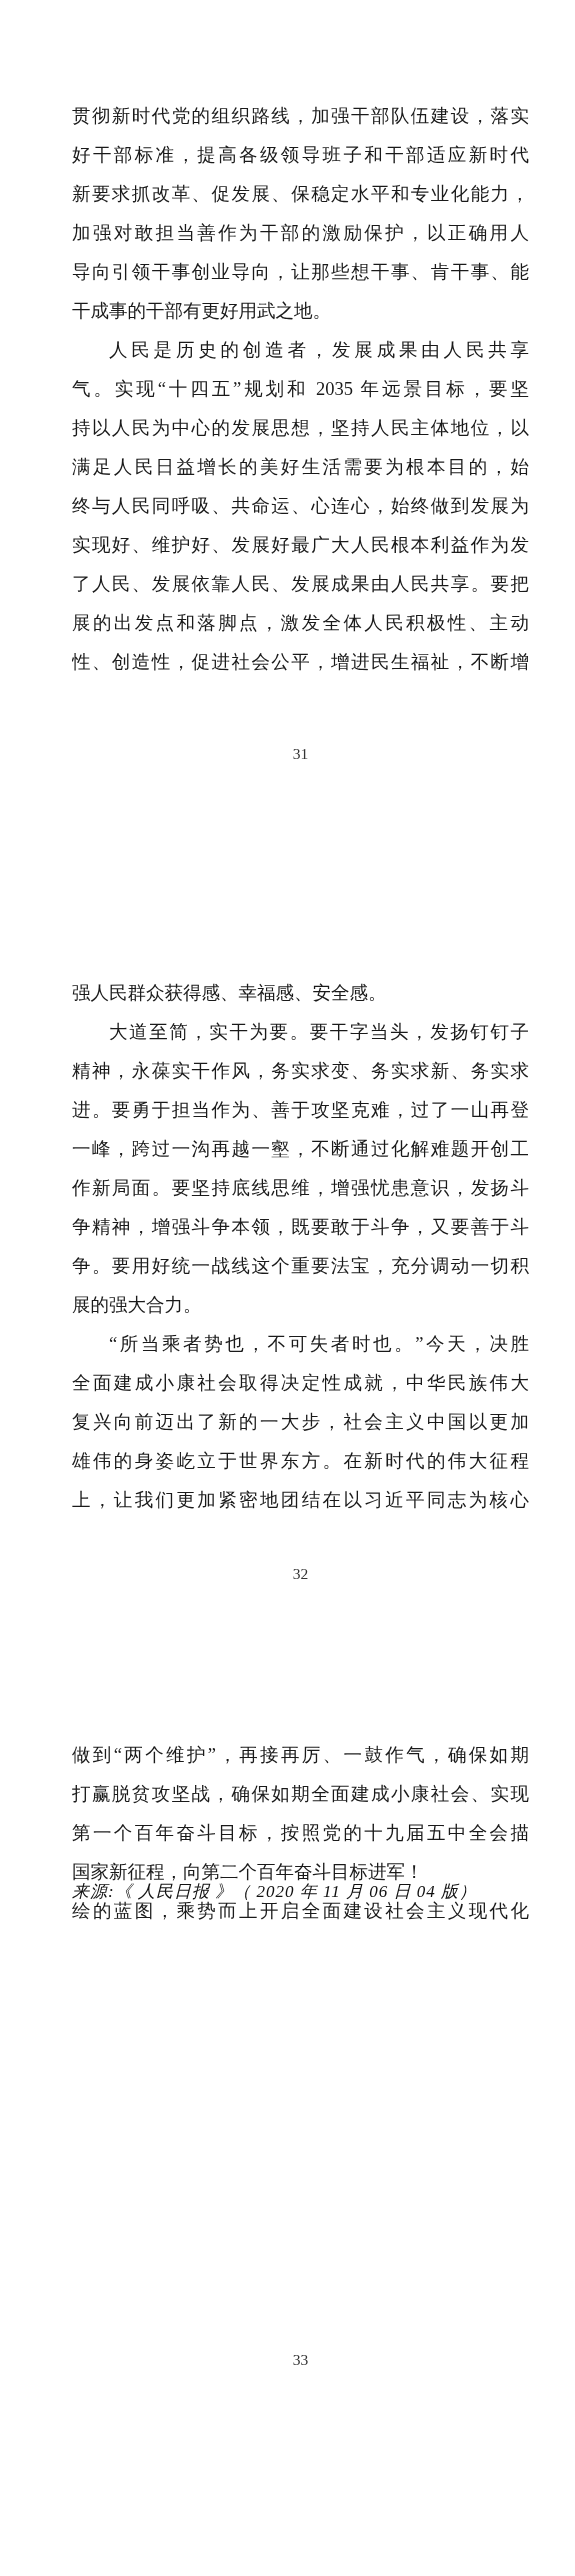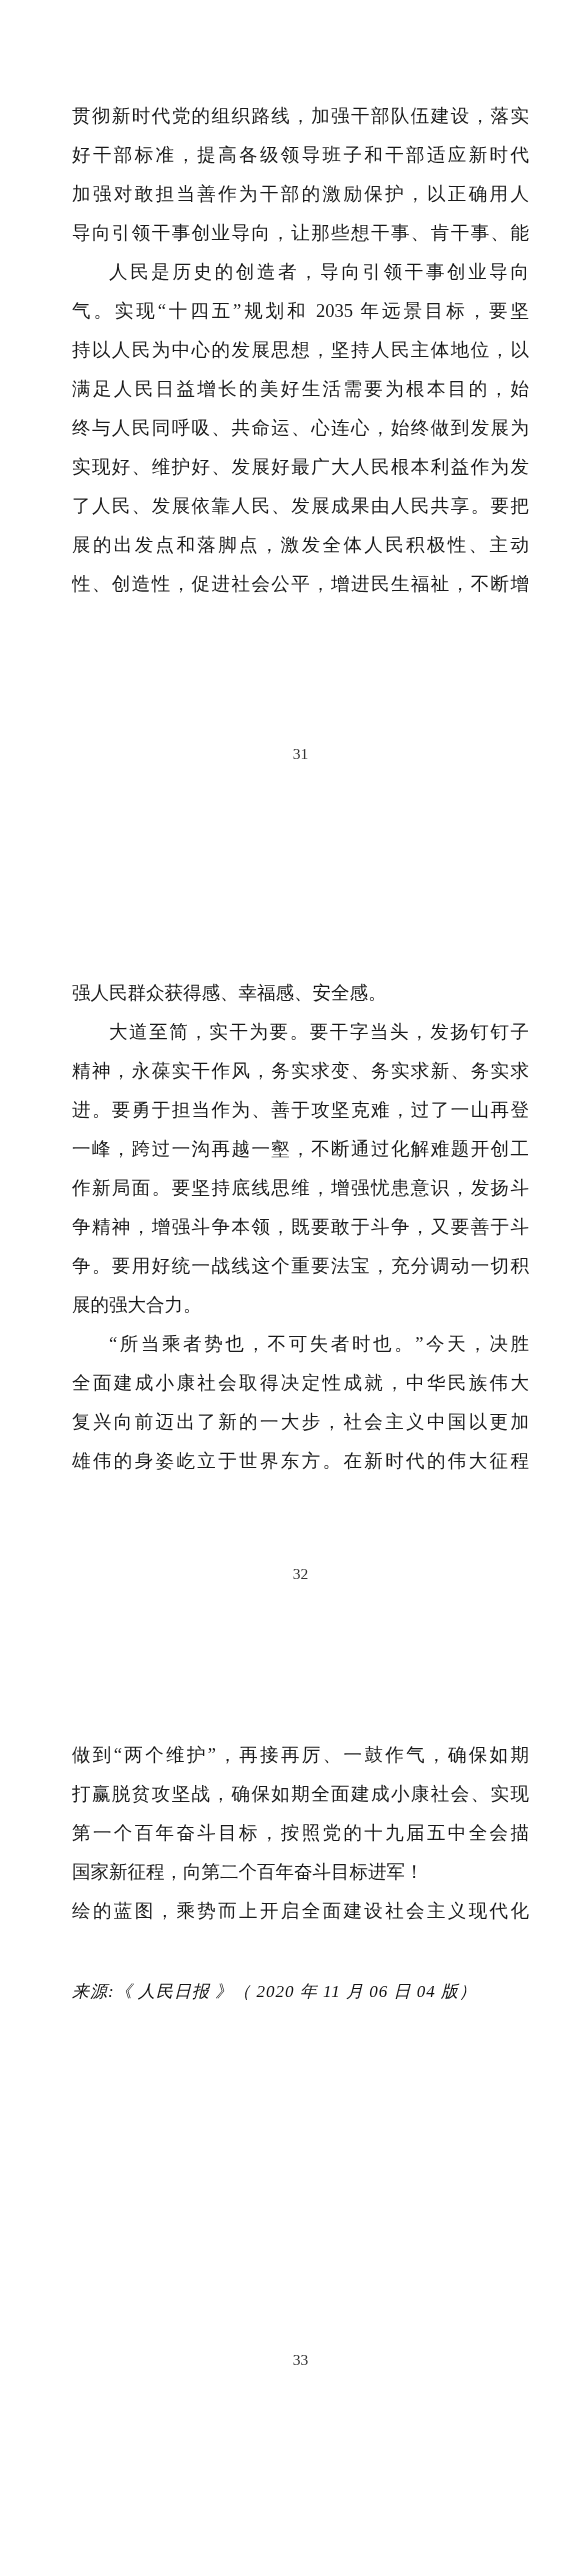--- a/index.html
+++ b/index.html
@@ -51,23 +51,25 @@
   }
 </style>
 </head>
 <body>
 
 <div class="screen">
 
   <div class="text-block" style="top:97px;">
       <div class="line fill">贯彻新时代党的组织路线，加强干部队伍建设，落实</div>
       <div class="line fill">好干部标准，提高各级领导班子和干部适应新时代</div>
+      <div class="line fill">新要求抓改革、促发展、保稳定水平和专业化能力，</div>
       <div class="line fill">加强对敢担当善作为干部的激励保护，以正确用人</div>
       <div class="line fill">导向引领干事创业导向，让那些想干事、肯干事、能</div>
-      <div class="line fill indent">人民是历史的创造者，导向引领干事创业导向</div>
+      <div class="line">干成事的干部有更好用武之地。</div>
+      <div class="line fill indent">人民是历史的创造者，发展成果由人民共享</div>
       <div class="line fill">气。实现“十四五”规划和 2035 年远景目标，要坚</div>
       <div class="line fill">持以人民为中心的发展思想，坚持人民主体地位，以</div>
       <div class="line fill">满足人民日益增长的美好生活需要为根本目的，始</div>
       <div class="line fill">终与人民同呼吸、共命运、心连心，始终做到发展为</div>
       <div class="line fill">实现好、维护好、发展好最广大人民根本利益作为发</div>
       <div class="line fill">了人民、发展依靠人民、发展成果由人民共享。要把</div>
       <div class="line fill">展的出发点和落脚点，激发全体人民积极性、主动</div>
       <div class="line fill">性、创造性，促进社会公平，增进民生福祉，不断增</div>
     </div>
   <div class="page-number" style="top:744px;">31</div>
@@ -79,27 +81,28 @@
       <div class="line fill">进。要勇于担当作为、善于攻坚克难，过了一山再登</div>
       <div class="line fill">一峰，跨过一沟再越一壑，不断通过化解难题开创工</div>
       <div class="line fill">作新局面。要坚持底线思维，增强忧患意识，发扬斗</div>
       <div class="line fill">争精神，增强斗争本领，既要敢于斗争，又要善于斗</div>
       <div class="line fill">争。要用好统一战线这个重要法宝，充分调动一切积</div>
       <div class="line">展的强大合力。</div>
       <div class="line fill indent">“所当乘者势也，不可失者时也。”今天，决胜</div>
       <div class="line fill">全面建成小康社会取得决定性成就，中华民族伟大</div>
       <div class="line fill">复兴向前迈出了新的一大步，社会主义中国以更加</div>
       <div class="line fill">雄伟的身姿屹立于世界东方。在新时代的伟大征程</div>
+      <div class="line fill">上，让我们更加紧密地团结在以习近平同志为核心</div>
     </div>
   <div class="page-number" style="top:1564px;">32</div>
 
   <div class="text-block" style="top:1736px;">
       <div class="line fill">做到“两个维护”，再接再厉、一鼓作气，确保如期</div>
       <div class="line fill">打赢脱贫攻坚战，确保如期全面建成小康社会、实现</div>
       <div class="line fill">第一个百年奋斗目标，按照党的十九届五中全会描</div>
       <div class="line">国家新征程，向第二个百年奋斗目标进军！</div>
       <div class="line fill">绘的蓝图，乘势而上开启全面建设社会主义现代化</div>
     </div>
-  <div class="source-line" style="top:1980px;">来源:《 人民日报 》（ 2020 年 11 月 06 日 04 版）</div>
+  <div class="source-line" style="top:1880px;">来源:《 人民日报 》（ 2020 年 11 月 06 日 04 版）</div>
   <div class="page-number" style="top:2350px;">33</div>
 
 </div>
 
 
 </body></html>

